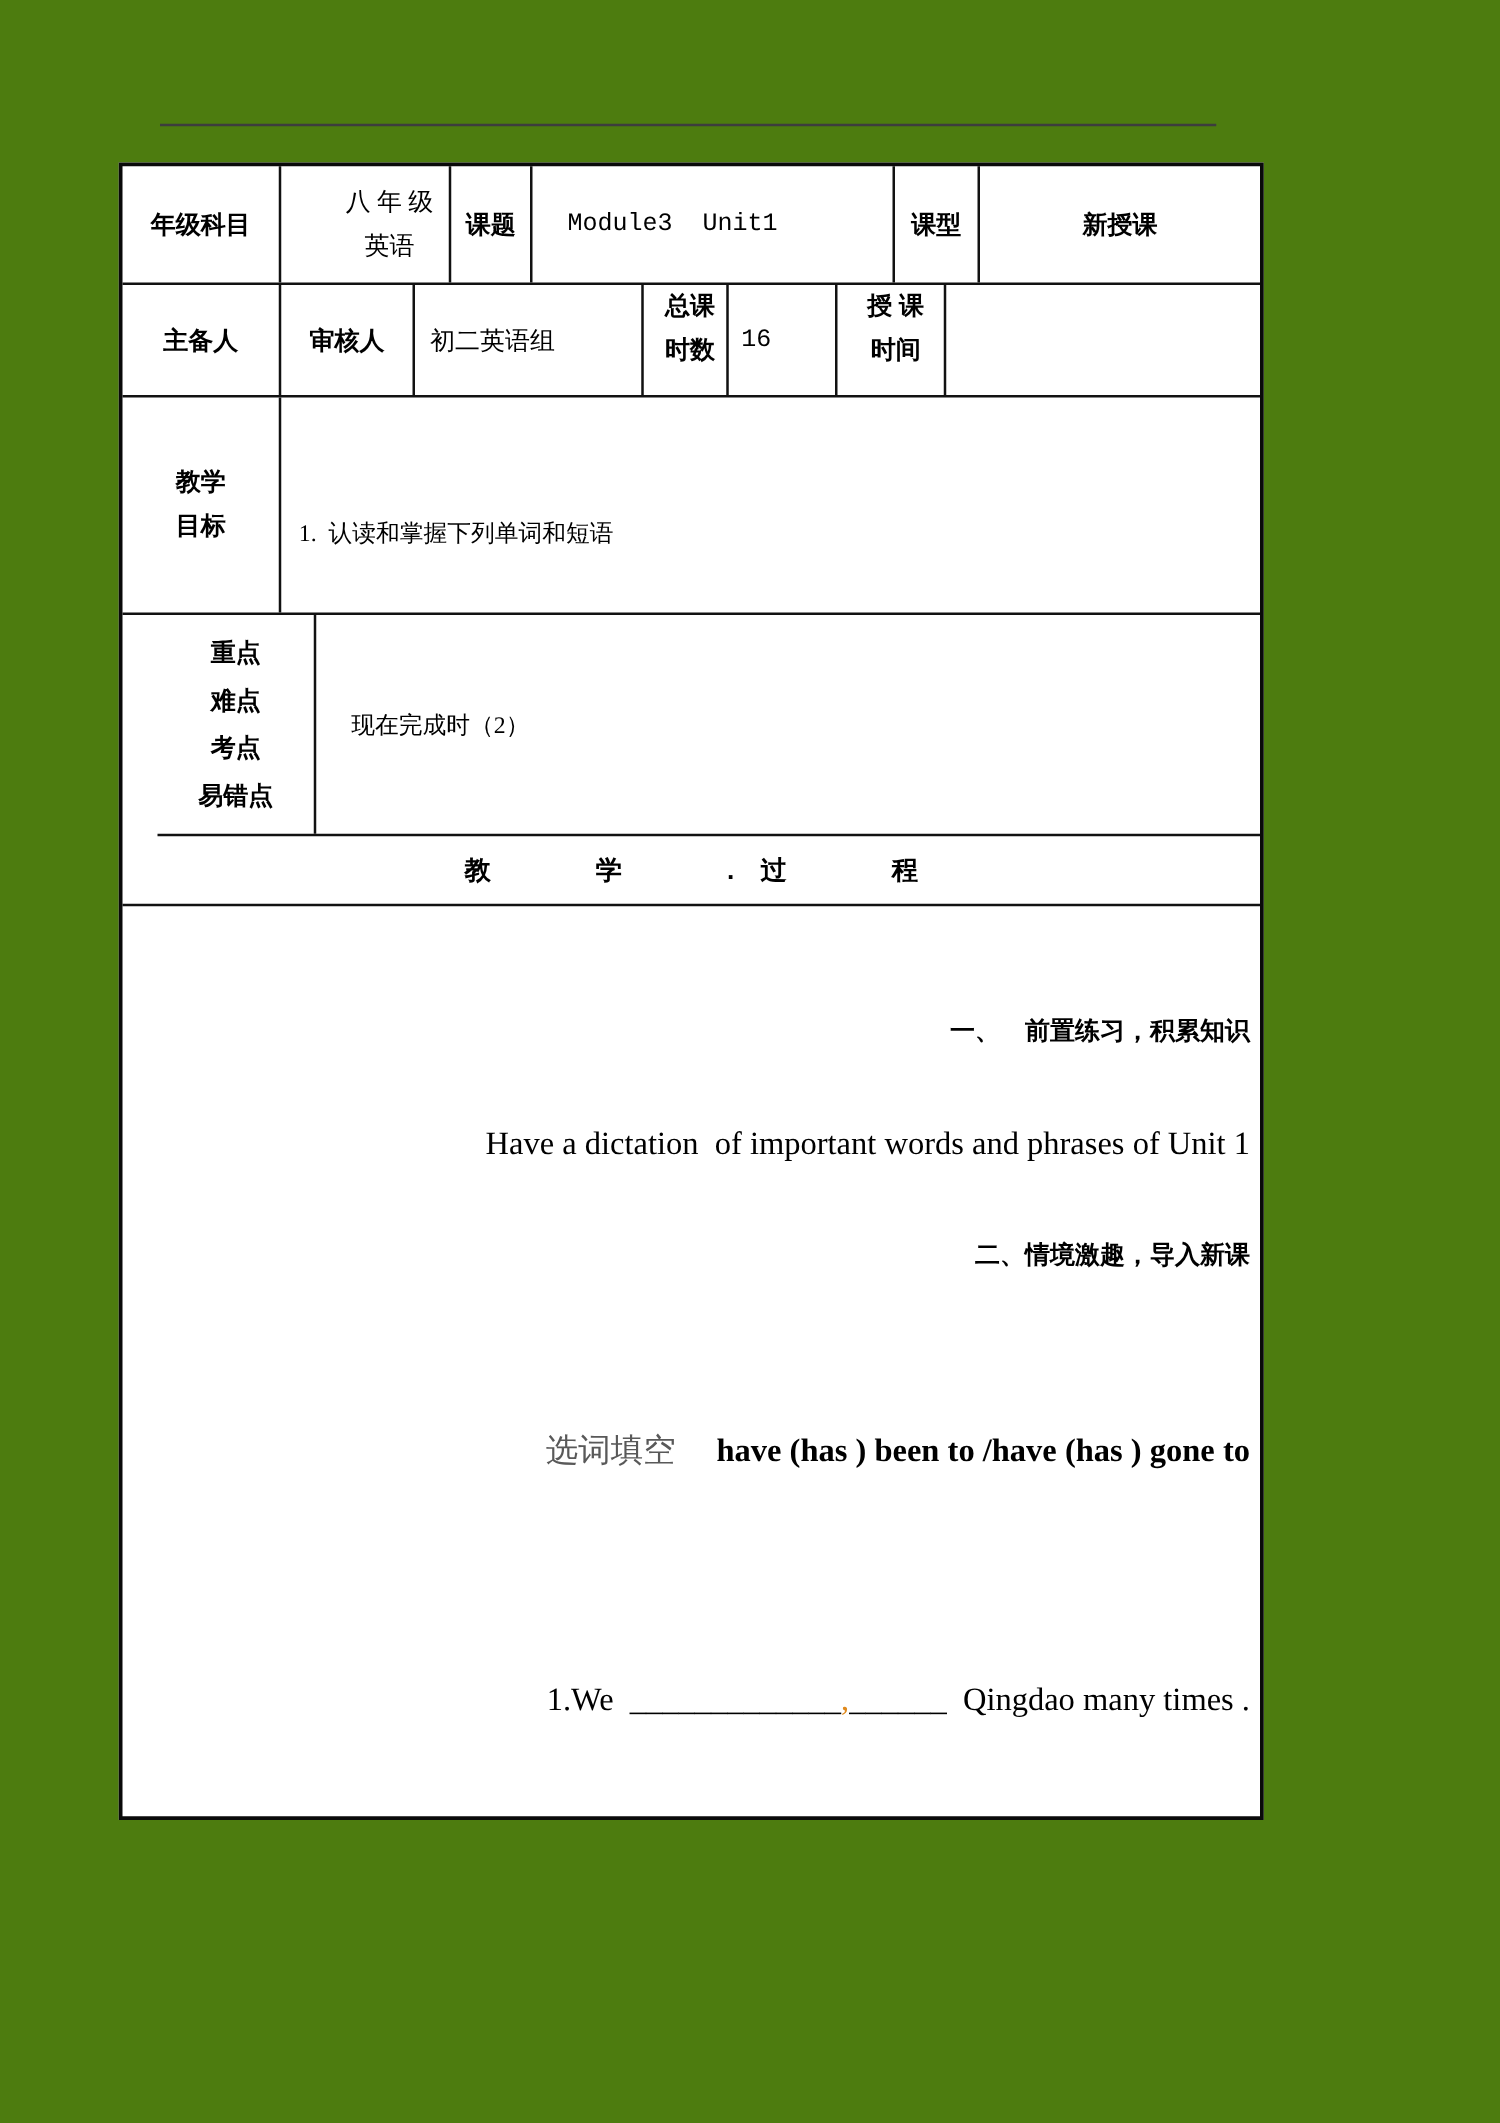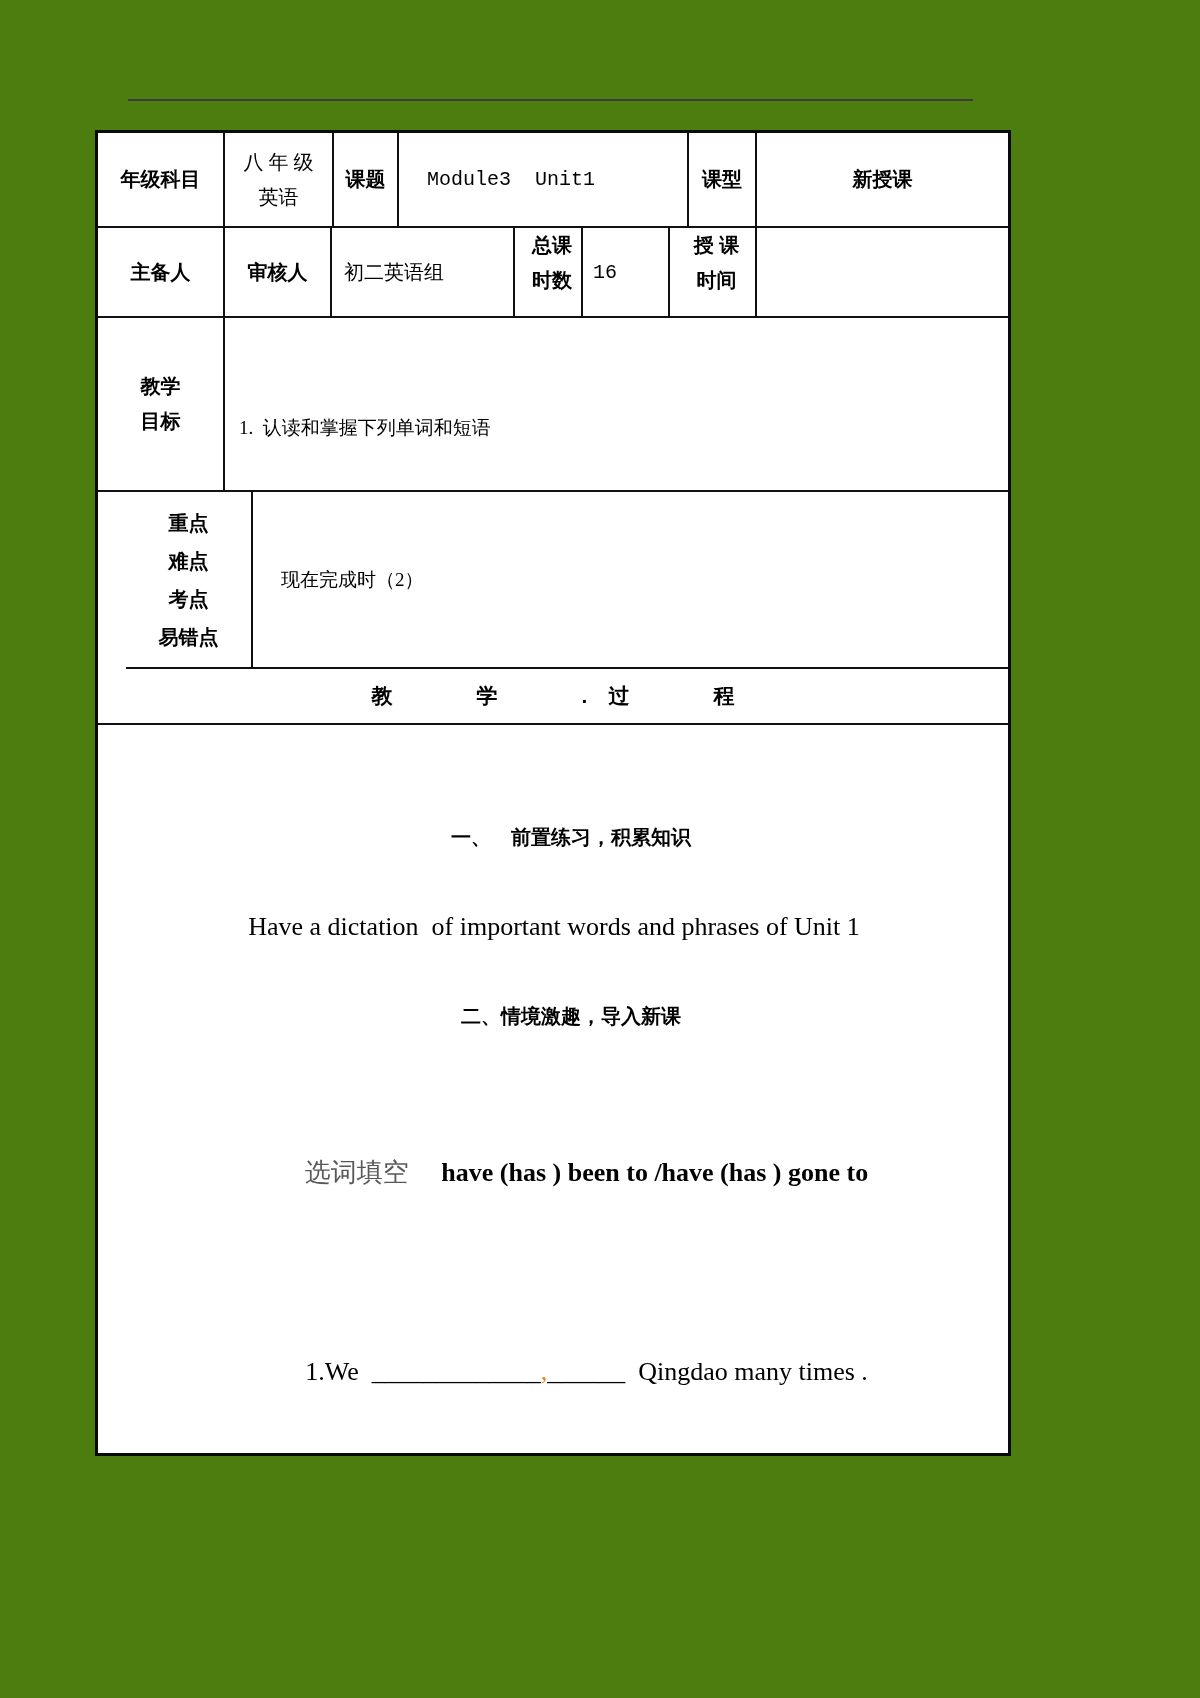--- a/index.html
+++ b/index.html
@@ -28,43 +28,43 @@
     border-right:2px solid #111;
     display:flex;align-items:center;justify-content:center;
     text-align:center;
     font-size:20px;
     white-space:pre-wrap;
     overflow:hidden;
   }
   .c:last-child{border-right:none;}
   .r1{height:93px;} .r2{height:88px;} .r3{height:172px;}
   .r4{height:175px;margin-left:28px;} .r5{height:54px;} .r6{height:728px;}
-  .w127{width:127px;} .w103{width:109px;} .w65{width:65px;} .w290{width:290px;}
+  .w127{width:127px;} .w103{width:97px;margin-left:39px;} .w65{width:65px;} .w290{width:290px;}
   .w88{width:68px;} .w168{width:168px;} .w107{width:107px;} .w183{width:183px;}
   .w87{width:87px;} .wfx{flex:1;}
   .lbl{font-weight:700;font-family:"Liberation Sans","DejaVu Sans",sans-serif;font-size:20px;}
   .two{flex-direction:column;line-height:1.75;}
   .mono{font-family:"Liberation Mono","DejaVu Sans Mono",monospace;justify-content:flex-start;padding-left:28px;font-size:20px;}
   .leftpad{justify-content:flex-start;padding-left:12px;text-align:left;font-size:20px;}
   .lblleft{justify-content:flex-start;padding-left:8px;text-align:left;align-items:center;}
   
   .obj{
     display:block;text-align:left;
     padding:10px 10px 0 8px;font-size:19px;line-height:40px;
   }
   .obj .o1{padding-left:6px;}
   
   .kp-label{flex-direction:column;line-height:38px;}
   .kp-val{justify-content:flex-start;padding-left:28px;font-size:19px;}
   
   .proc-head{font-weight:700;font-size:21px;font-family:"Liberation Sans","DejaVu Sans",sans-serif;}
   
   .body-cell{
-    display:block;text-align:center;
-    padding:22px 8px 0 6px;
+    display:block;text-align:right;
+    padding:10px 8px 0 6px;
   }
   .ln{line-height:43.4px;font-size:26px;white-space:pre-wrap;}
   .ln-h{
     font-weight:700;font-size:20px;padding-left:38px;
     font-family:"Liberation Sans","DejaVu Sans",sans-serif;
   }
   .ind0{padding-left:4px;}
   .bold{font-weight:700;}
   .gray{color:#595959;}
   .accent{color:#e08a1e;}

